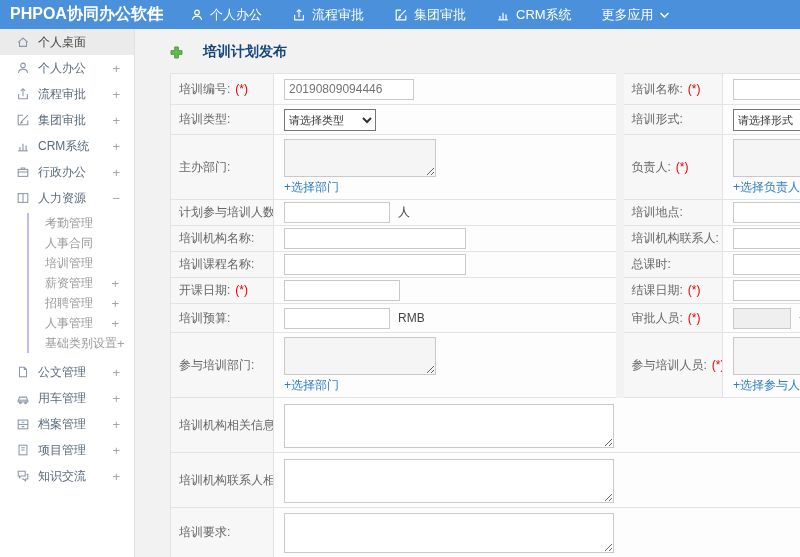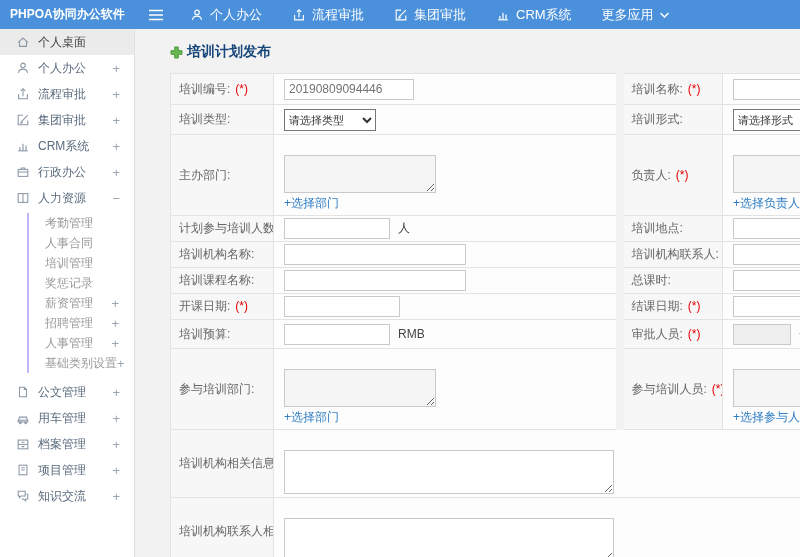--- a/index.html
+++ b/index.html
@@ -1,21 +1,21 @@
 <!DOCTYPE html>
 <html><head>
 <meta charset="utf-8">
 <style>
   * { margin:0; padding:0; box-sizing:border-box; }
   html,body { width:800px; height:557px; overflow:hidden; background:#f2f2f2;
     font-family:"Liberation Sans","DejaVu Sans",sans-serif; font-size:12px; color:#666; }
 
   
   .topbar { height:29px; background:#4a90da; display:flex; align-items:center; color:#fff; }
-  .logo { font-size:12px; font-weight:bold; padding:0 10px; width:148px; white-space:nowrap; }
+  .logo { font-size:16px; font-weight:bold; padding:0 10px; width:148px; white-space:nowrap; }
   .hamburger { width:20px; margin-right:22px; cursor:pointer; display:flex; align-items:center; }
   .topnav { display:flex; align-items:center; gap:30px; font-size:13px; }
   .topnav a { color:#fff; text-decoration:none; display:flex; align-items:center; gap:6px; cursor:pointer; white-space:nowrap; }
   .ticon svg { display:block; }
 
   
   .app { display:flex; height:528px; }
   .sidebar { width:135px; flex:none; background:#fff; border-right:1px solid #e0e0e0; overflow:hidden; }
   .content { flex:1; overflow:hidden; padding:8px 0 0 35px; background:#f2f2f2; }
 
@@ -23,40 +23,40 @@
   .side-item { height:26px; display:flex; align-items:center; padding:0 14px 0 16px; color:#5a6b7d; cursor:pointer; }
   .side-item.active { background:#ebebeb; color:#444; }
   .side-item .slabel { margin-left:8px; white-space:nowrap; }
   .stoggle { margin-left:auto; color:#9aa5af; font-size:13px; }
   .sicon { display:flex; color:#8a97a5; }
   .sicon svg { display:block; }
   .subtree { margin:2px 0 6px 27px; border-left:2px solid #c4b5fd; }
   .sub-item { height:20px; display:flex; align-items:center; padding:0 15px 0 16px; color:#9a9a9a; cursor:pointer; white-space:nowrap; }
 
   
-  .page-title { display:flex; align-items:center; gap:4px; color:#17477a; font-size:14px; font-weight:bold; margin:6px 0 12px 0; }
+  .page-title { display:flex; align-items:center; gap:20px; color:#17477a; font-size:14px; font-weight:bold; margin:6px 0 12px 0; }
   .plus-ico { display:flex; }
 
   table.form { border-collapse:collapse; table-layout:fixed; width:1060px; }
   td { vertical-align:middle; }
   td.lb { background:#f7f7f7; border:1px solid #e3e3e3; padding-left:8px; color:#666; white-space:nowrap; overflow:hidden;margin-top:8px; }
   td.fd { background:#fdfdfd; border:1px solid #e3e3e3; padding-left:10px; }
   td.gp { border:hidden; background:transparent; }
   .req { font-style:normal; color:#e60000; margin-left:5px; }
 
   input.in { height:21px; border:1px solid #c9c9c9; background:#fff; padding:0 4px; font-size:12px; color:#737373; font-family:inherit; }
   input.in.ro { background:#efefef; }
   select.sel { height:22px; border:1px solid #767676; background:#fff; font-size:11px; color:#333; font-family:inherit; }
   textarea.ta { border:1px solid #c9c9c9; background:#fff; font-family:inherit; font-size:12px; display:block; }
   textarea.picker { background:#f5f5f5; }
   .plink { margin-top:2px; }
   a.lnk { color:#2f7dc3; text-decoration:none; cursor:pointer; white-space:nowrap; }
   .sfx { margin-left:8px; color:#444; }
   .fld-inline { display:flex; align-items:center; }
-  .pad-v { padding-top:20px; padding-bottom:3px; }
+  .pad-v { padding-top:4px; padding-bottom:3px; }
 
   .h31{height:31px} .h30{height:30px} .h62{height:62px} .h26{height:26px}
   .h29{height:29px} .h60{height:60px} .h55{height:55px} .h50{height:50px}
 </style>
 </head>
 <body>
 
 <div class="topbar">
   <div class="logo">PHPOA协同办公软件</div>
   <div class="hamburger">
@@ -199,23 +199,20 @@
       <div class="sub-item">
         <span class="slabel">考勤管理</span>
       </div>
       <div class="sub-item">
         <span class="slabel">人事合同</span>
       </div>
       <div class="sub-item">
         <span class="slabel">培训管理</span>
       </div>
       <div class="sub-item">
-        <span class="slabel">奖惩记录</span>
-      </div>
-      <div class="sub-item">
         <span class="slabel">薪资管理</span>
         <span class="stoggle">+</span>
       </div>
       <div class="sub-item">
         <span class="slabel">招聘管理</span>
         <span class="stoggle">+</span>
       </div>
       <div class="sub-item">
         <span class="slabel">人事管理</span>
         <span class="stoggle">+</span>

